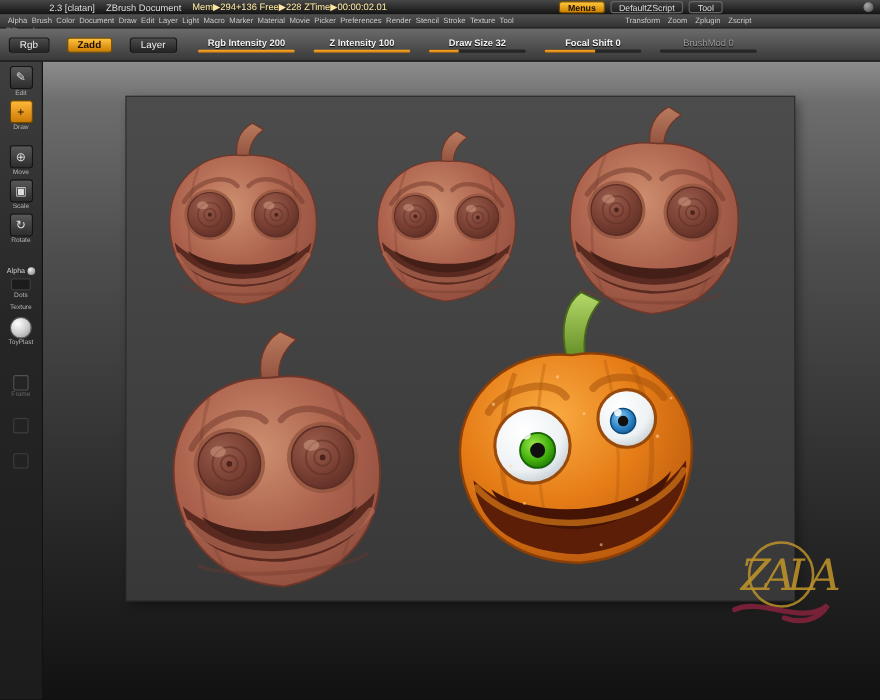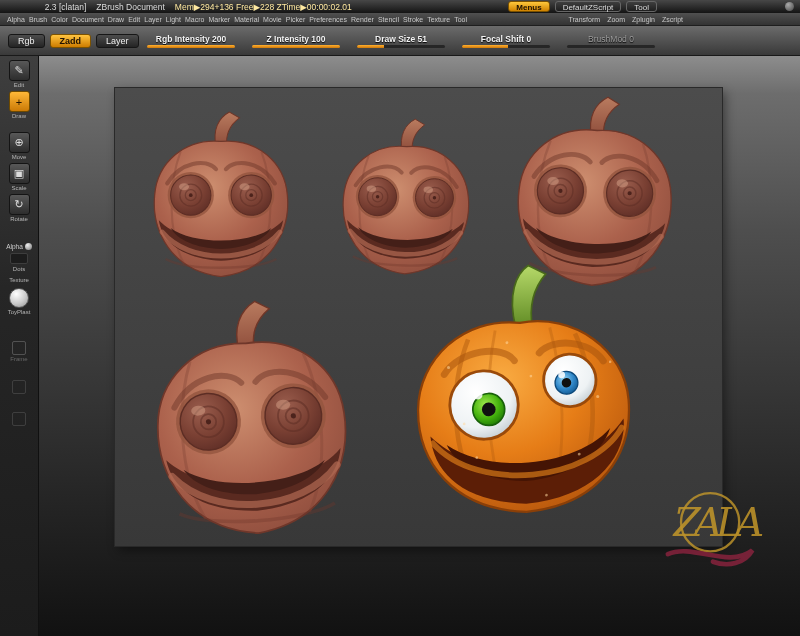--- a/index.html
+++ b/index.html
@@ -24,21 +24,21 @@
   .menubar{position:absolute;left:0;top:13px;width:800px;height:13px;
     background:linear-gradient(#505050,#333);display:flex;align-items:center;
     padding:0 7px;font-size:7px;color:#c9c9c9;border-bottom:1px solid #1e1e1e;z-index:30;}
   .menu-left{display:flex;gap:4px;white-space:nowrap;}
   .menu-right{display:flex;gap:7px;margin-left:auto;margin-right:110px;white-space:nowrap;}
   .menu-item{cursor:pointer;}
 
   
   .toolbar{position:absolute;left:0;top:26px;width:800px;height:30px;
     background:linear-gradient(#6b6b6b,#393939);display:flex;align-items:center;
-    gap:5px;padding:0 8px;border-bottom:1px solid #191919;z-index:30;}
+    gap:16px;padding:0 8px;border-bottom:1px solid #191919;z-index:30;}
   .tool-btn{text-align:center;font-size:9px;color:#eee;background:linear-gradient(#4c4c4c,#242424);
     border:1px solid #161616;border-radius:3px;padding:1px 9px;cursor:pointer;}
   .tool-btn.orange{background:linear-gradient(#ffc440,#cd7c00);color:#201200;border-color:#7c5200;font-weight:bold;}
   .sliders{display:flex;gap:10px;align-items:center;}
   .slider{width:95px;display:flex;flex-direction:column;align-items:center;cursor:pointer;}
   .slider .lbl{font-size:8.5px;color:#f4f4f4;text-shadow:0 1px 1px #000;white-space:nowrap;font-weight:bold;}
   .slider .track{width:92%;height:3px;background:#262626;border-radius:2px;margin-top:1px;overflow:hidden;}
   .slider .fill{height:100%;background:linear-gradient(#ffb030,#cf7808);}
   .sliders .slider:nth-child(1) .fill{width:100%;}
   .sliders .slider:nth-child(2) .fill{width:100%;}
@@ -249,21 +249,21 @@
             <div class="fill"></div>
           </div>
       </div>
         <div class="slider">
         <div class="lbl">Z Intensity 100</div>
         <div class="track">
             <div class="fill"></div>
           </div>
       </div>
         <div class="slider">
-        <div class="lbl">Draw Size 51</div>
+        <div class="lbl">Draw Size 32</div>
         <div class="track">
             <div class="fill"></div>
           </div>
       </div>
         <div class="slider">
         <div class="lbl">Focal Shift 0</div>
         <div class="track">
             <div class="fill"></div>
           </div>
       </div>

